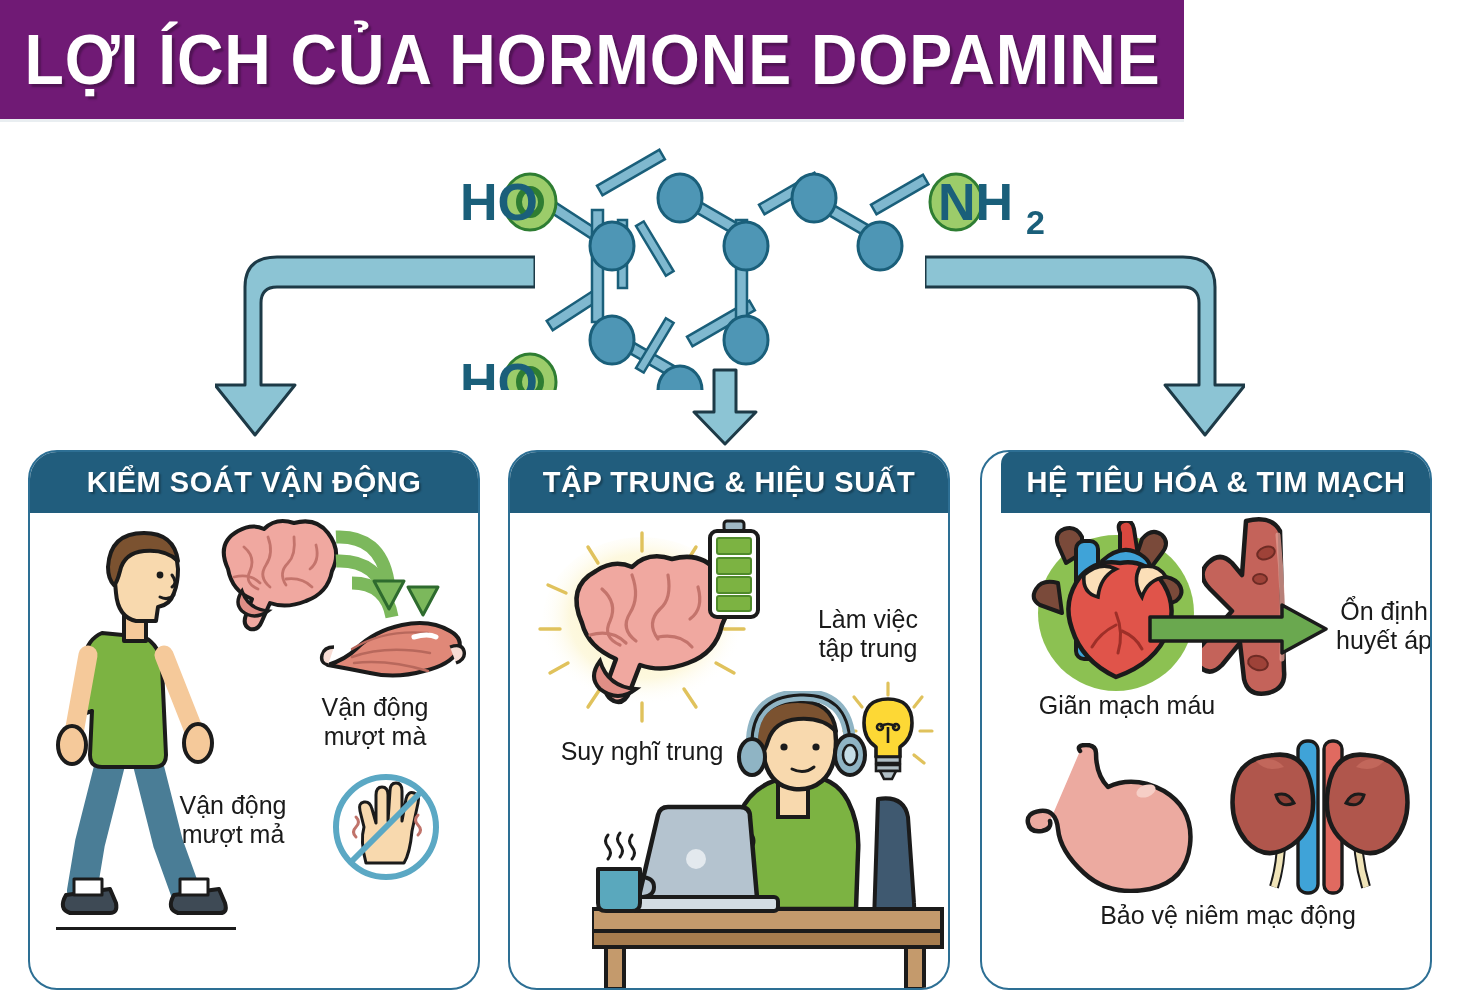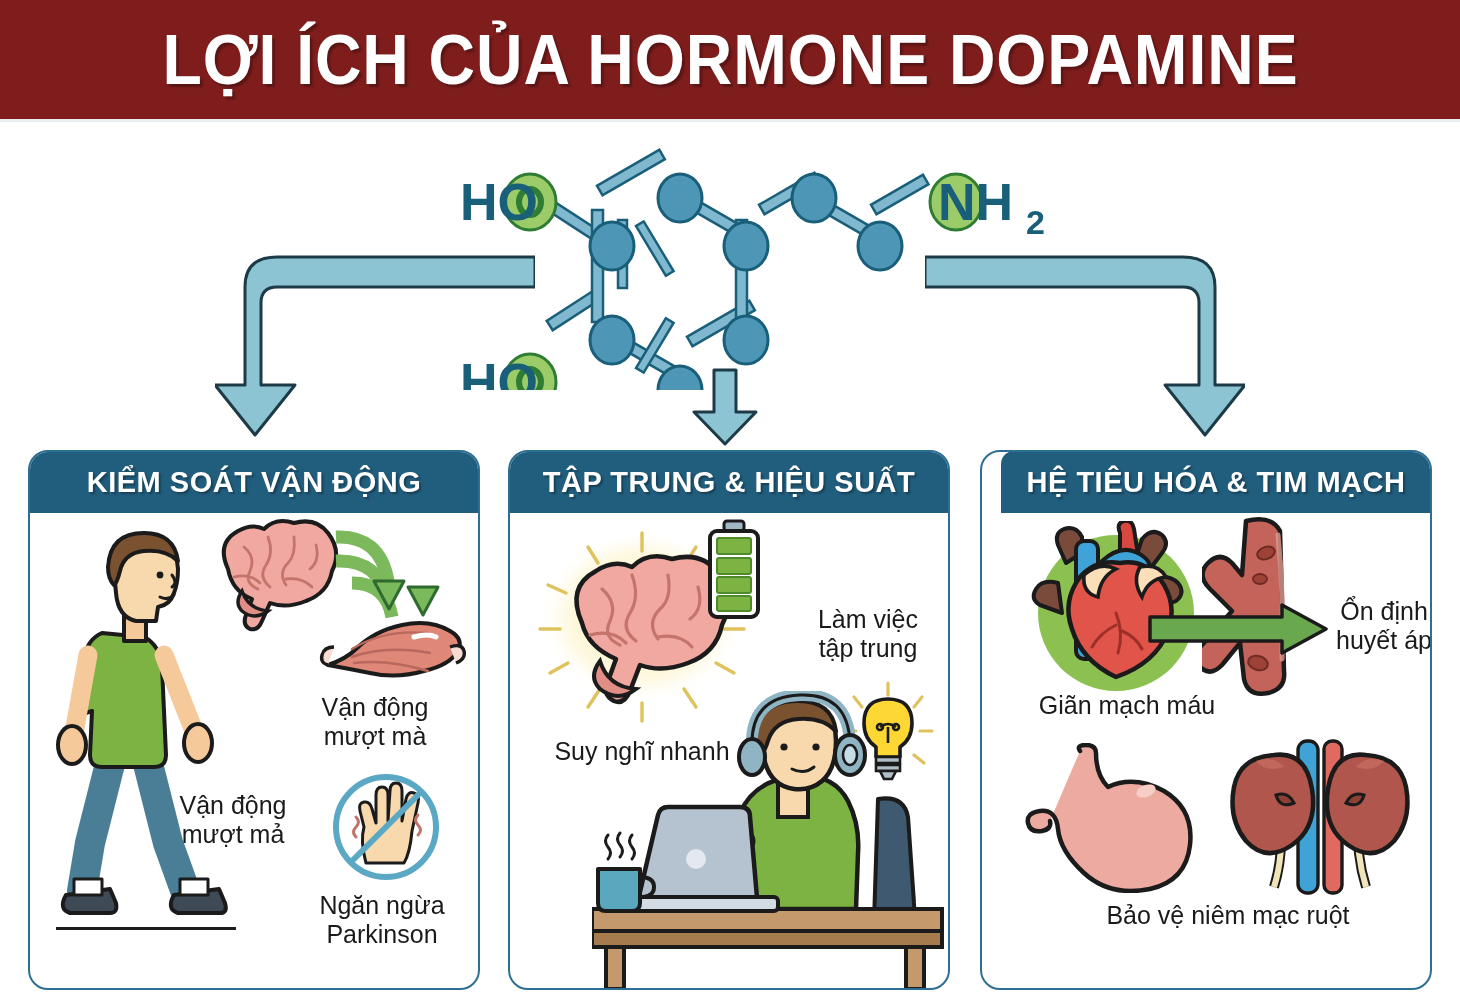--- a/index.html
+++ b/index.html
@@ -11,22 +11,22 @@
   }
   #page {
     position: relative;
     width: 1460px; height: 1000px;
     background: #ffffff;
   }
 
   
   #header-bar {
     position: absolute; left: 0; top: 0;
-    width: 1460px; height: 122px;
-    background: #7f1d1d;
+    width: 1184px; height: 122px;
+    background: #701a75;
     display: flex; align-items: center; justify-content: center;
     border-bottom: 3px solid #e9eef1;
   }
   #header-title {
     color: #ffffff;
     font-size: 70px;
     font-weight: bold;
     letter-spacing: 1px;
     font-family: "Liberation Sans Narrow", "Liberation Sans", sans-serif;
     transform: scaleX(0.92);
@@ -41,21 +41,21 @@
   .arrow-svg { position: absolute; }
   #arrow-left  { left: 215px; top: 255px; width: 320px; height: 185px; }
   #arrow-right { left: 925px; top: 255px; width: 320px; height: 185px; }
   #arrow-mid   { left: 690px; top: 368px; width: 70px;  height: 78px; }
 
   
   .panel {
     position: absolute;
     background: #ffffff;
     border: 2px solid #2d6f94;
-    border-radius: 20px;
+    border-radius: 29px;
     overflow: hidden;
   }
   #panel-1 { left: 28px;  top: 450px; width: 452px; height: 540px; }
   #panel-2 { left: 508px; top: 450px; width: 442px; height: 540px; }
   #panel-3 { left: 980px; top: 450px; width: 452px; height: 540px; padding-left: 20px; }
 
   .panel-header {
     height: 62px;
     background: #215d7d;
     display: flex; align-items: center; justify-content: center;
@@ -241,22 +241,20 @@
           <path d="M26 46 q5 5 0 10 q-5 5 0 10"></path>
           <path d="M88 44 q-5 5 0 10 q5 5 0 10"></path>
         </g>
         <line x1="22" y1="90" x2="90" y2="22" stroke="#5ba8c4" stroke-width="6" stroke-linecap="round"></line>
       </svg>
 
       <div class="cap" style="left:250px; top:180px; width:190px;">Vận động
 mượt mà</div>
       <div class="cap" style="left:112px; top:278px; width:182px;">Vận động
 mượt mả</div>
-      <div class="cap" style="left:258px; top:378px; width:188px;">Ngăn ngừa
-Parkinson</div>
 
       <div class="art" style="left:26px; top:414px; width:180px; height:3px; background:#1b1b1b;"></div>
     </div>
   </div>
 
   <div id="panel-2" class="panel">
     <div class="panel-header">
       <div class="panel-header-title">TẬP TRUNG &amp; HIỆU SUẤT</div>
     </div>
     <div class="panel-body">
@@ -375,21 +373,21 @@
 
         <path d="M6 178 h42 v34 q0 8 -8 8 h-26 q-8 0 -8 -8 z" fill="#5aa8bd" stroke="#1b1b1b" stroke-width="4" stroke-linejoin="round"></path>
         <path d="M48 186 q14 0 14 10 q0 10 -14 10" fill="none" stroke="#1b1b1b" stroke-width="4"></path>
         <g fill="none" stroke="#1b1b1b" stroke-width="3" stroke-linecap="round">
           <path d="M16 168 q5 -6 0 -12 q-5 -6 0 -12"></path>
           <path d="M28 166 q5 -6 0 -12 q-5 -6 0 -12"></path>
           <path d="M40 168 q5 -6 0 -12 q-5 -6 0 -12"></path>
         </g>
       </svg>
 
-      <div class="cap" style="left:12px; top:224px; width:240px;">Suy nghĩ nhanh</div>
+      <div class="cap" style="left:12px; top:224px; width:240px;">Suy nghĩ trung</div>
       <div class="cap" style="left:278px; top:92px; width:160px;">Làm việc
 tập trung</div>
     </div>
   </div>
 
   <div id="panel-3" class="panel">
     <div class="panel-header">
       <div class="panel-header-title">HỆ TIÊU HÓA &amp; TIM MẠCH</div>
     </div>
     <div class="panel-body">
@@ -458,17 +456,17 @@
         <path d="M38 22 q18 -6 28 6 q-18 6 -28 -6 z" fill="#c2675b" stroke="none"></path>
 
         <path d="M148 16 q-32 -4 -38 34 q-6 38 20 56 q26 18 46 -4 q18 -22 12 -54 q-6 -30 -40 -32 z" fill="#b0564c" stroke="#1b1b1b" stroke-width="4.5" stroke-linejoin="round"></path>
         <path d="M146 56 q-12 -4 -18 8 q14 6 18 -8 z" fill="#8e4036" stroke="#1b1b1b" stroke-width="3"></path>
         <path d="M166 22 q-18 -6 -28 6 q18 6 28 -6 z" fill="#c2675b" stroke="none"></path>
       </svg>
 
       <div class="cap" style="left:312px; top:84px; width:140px;">Ổn định
 huyết áp</div>
       <div class="cap" style="left:10px; top:178px; width:230px;">Giãn mạch máu</div>
-      <div class="cap" style="left:58px; top:388px; width:336px;">Bảo vệ niêm mạc ruột</div>
+      <div class="cap" style="left:58px; top:388px; width:336px;">Bảo vệ niêm mạc động</div>
     </div>
   </div>
 
 </div>
 
 </body></html>

